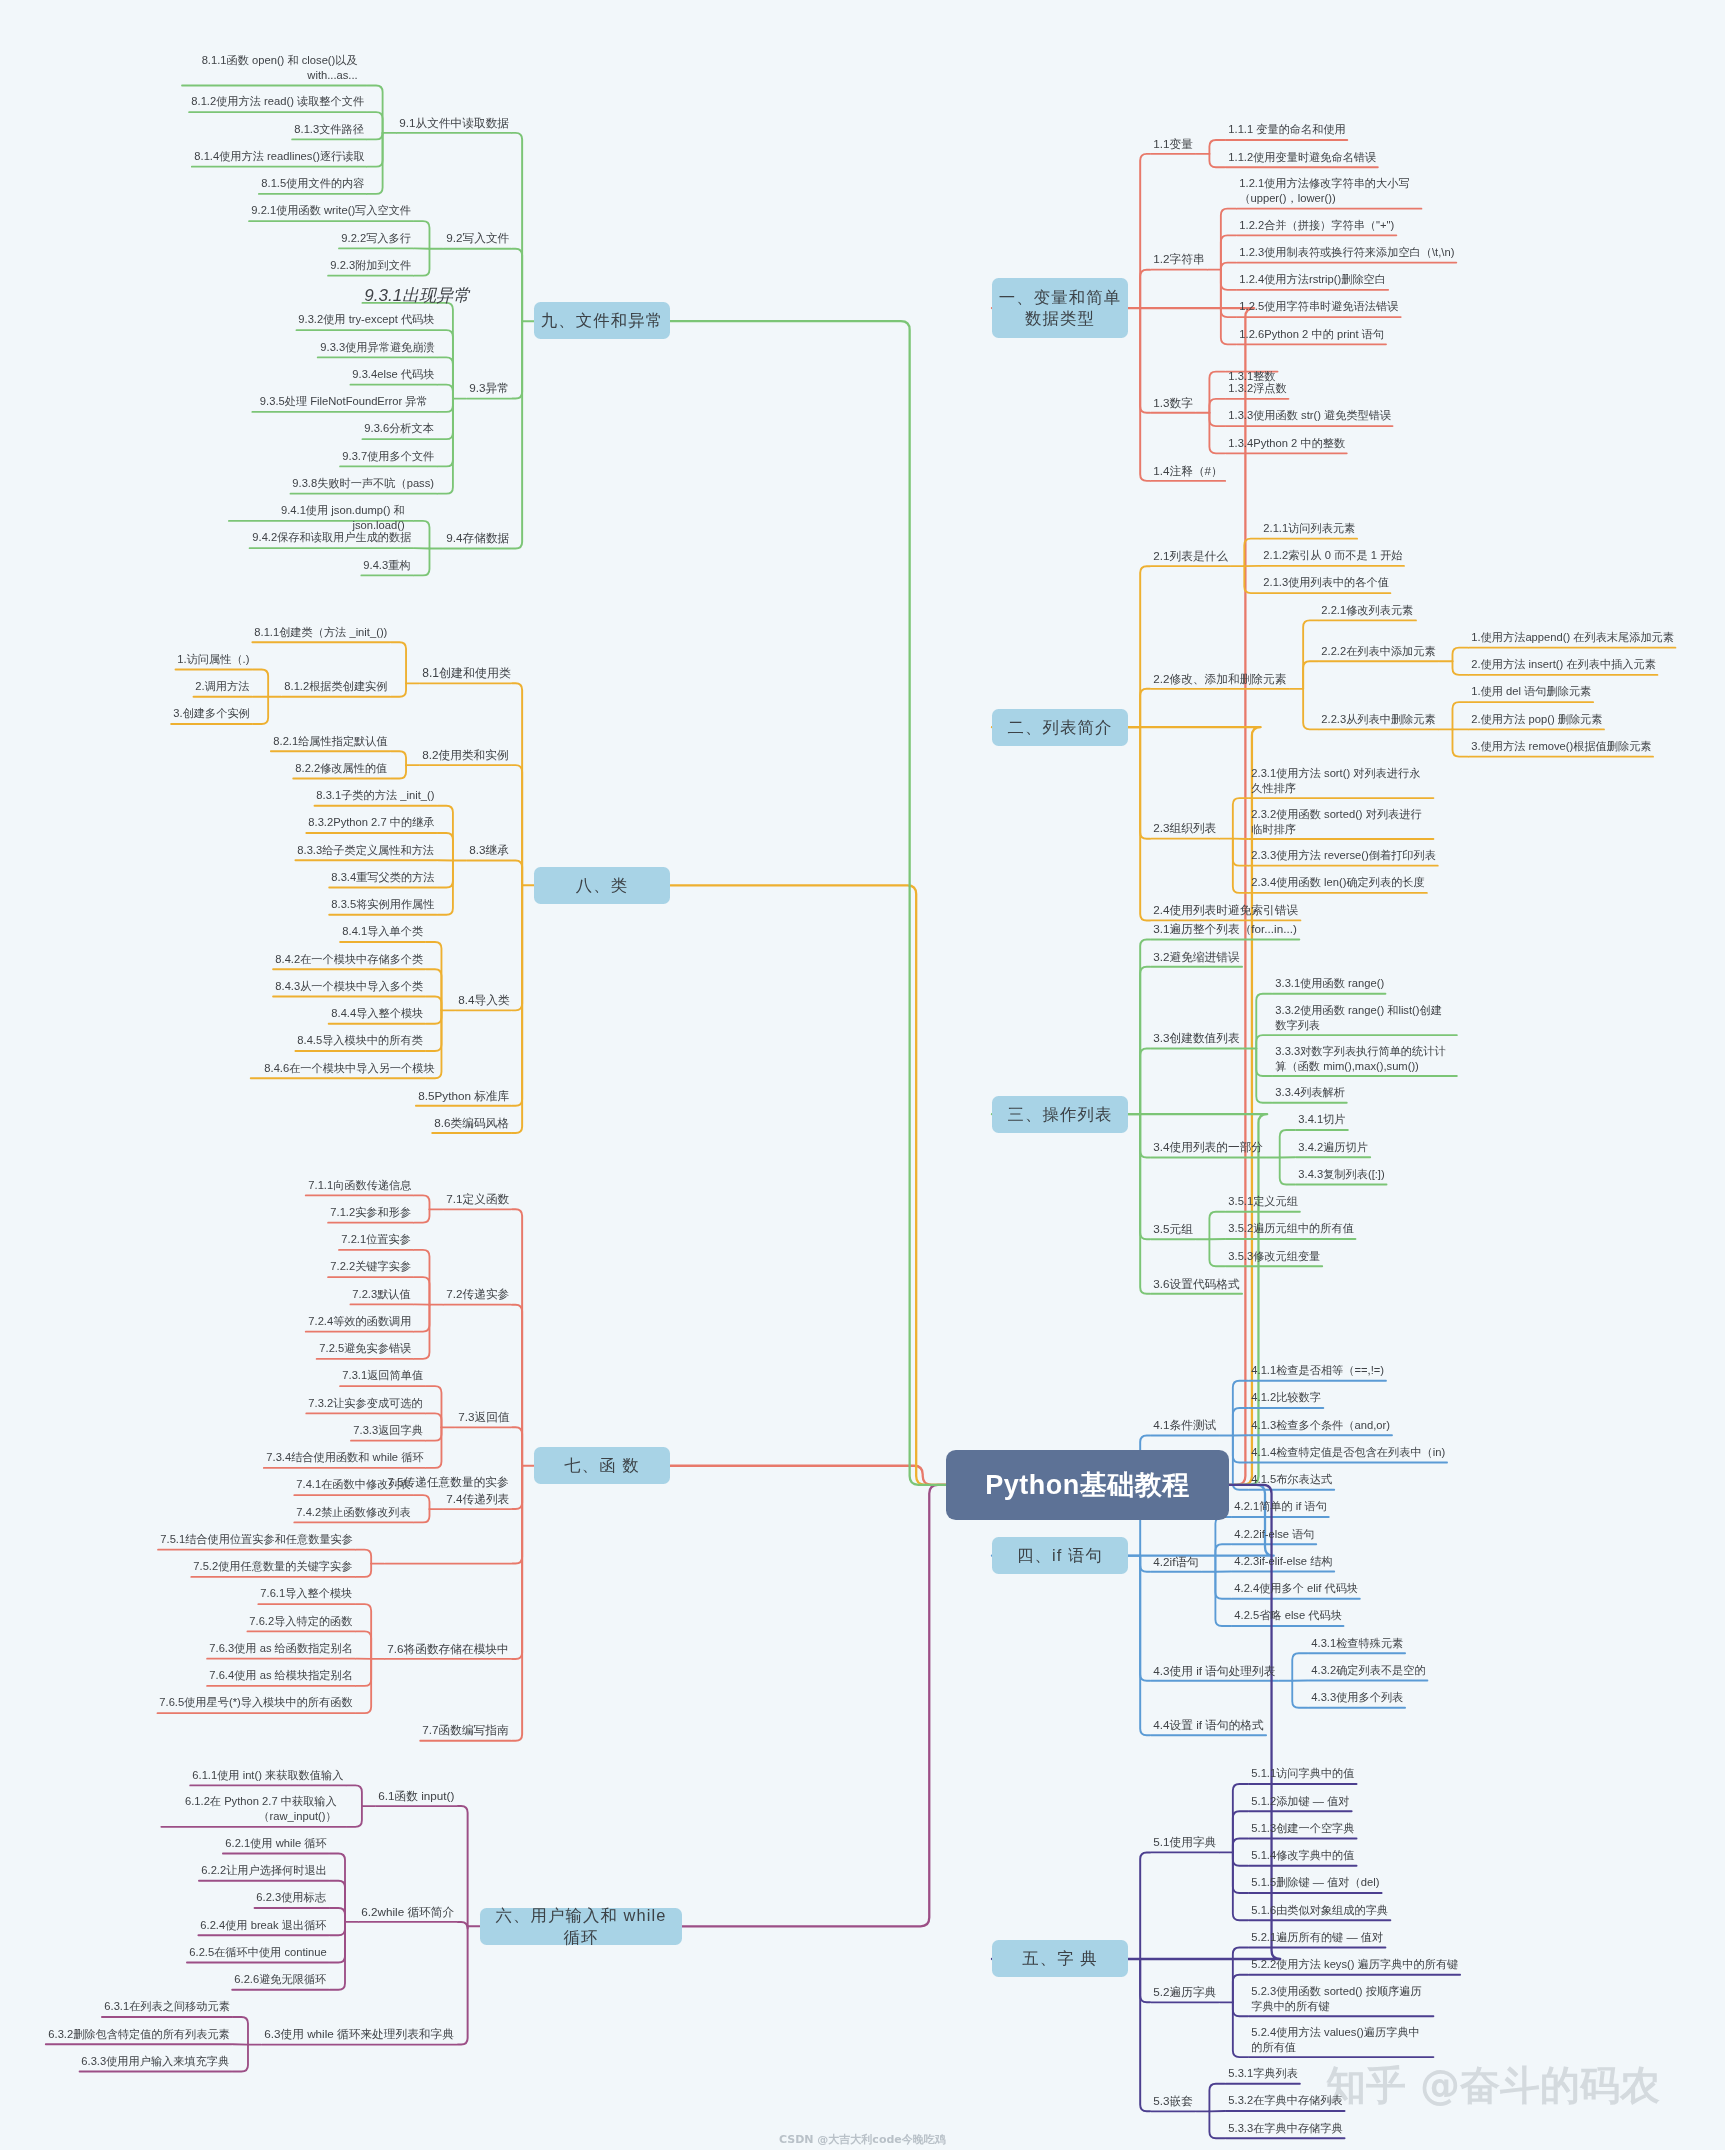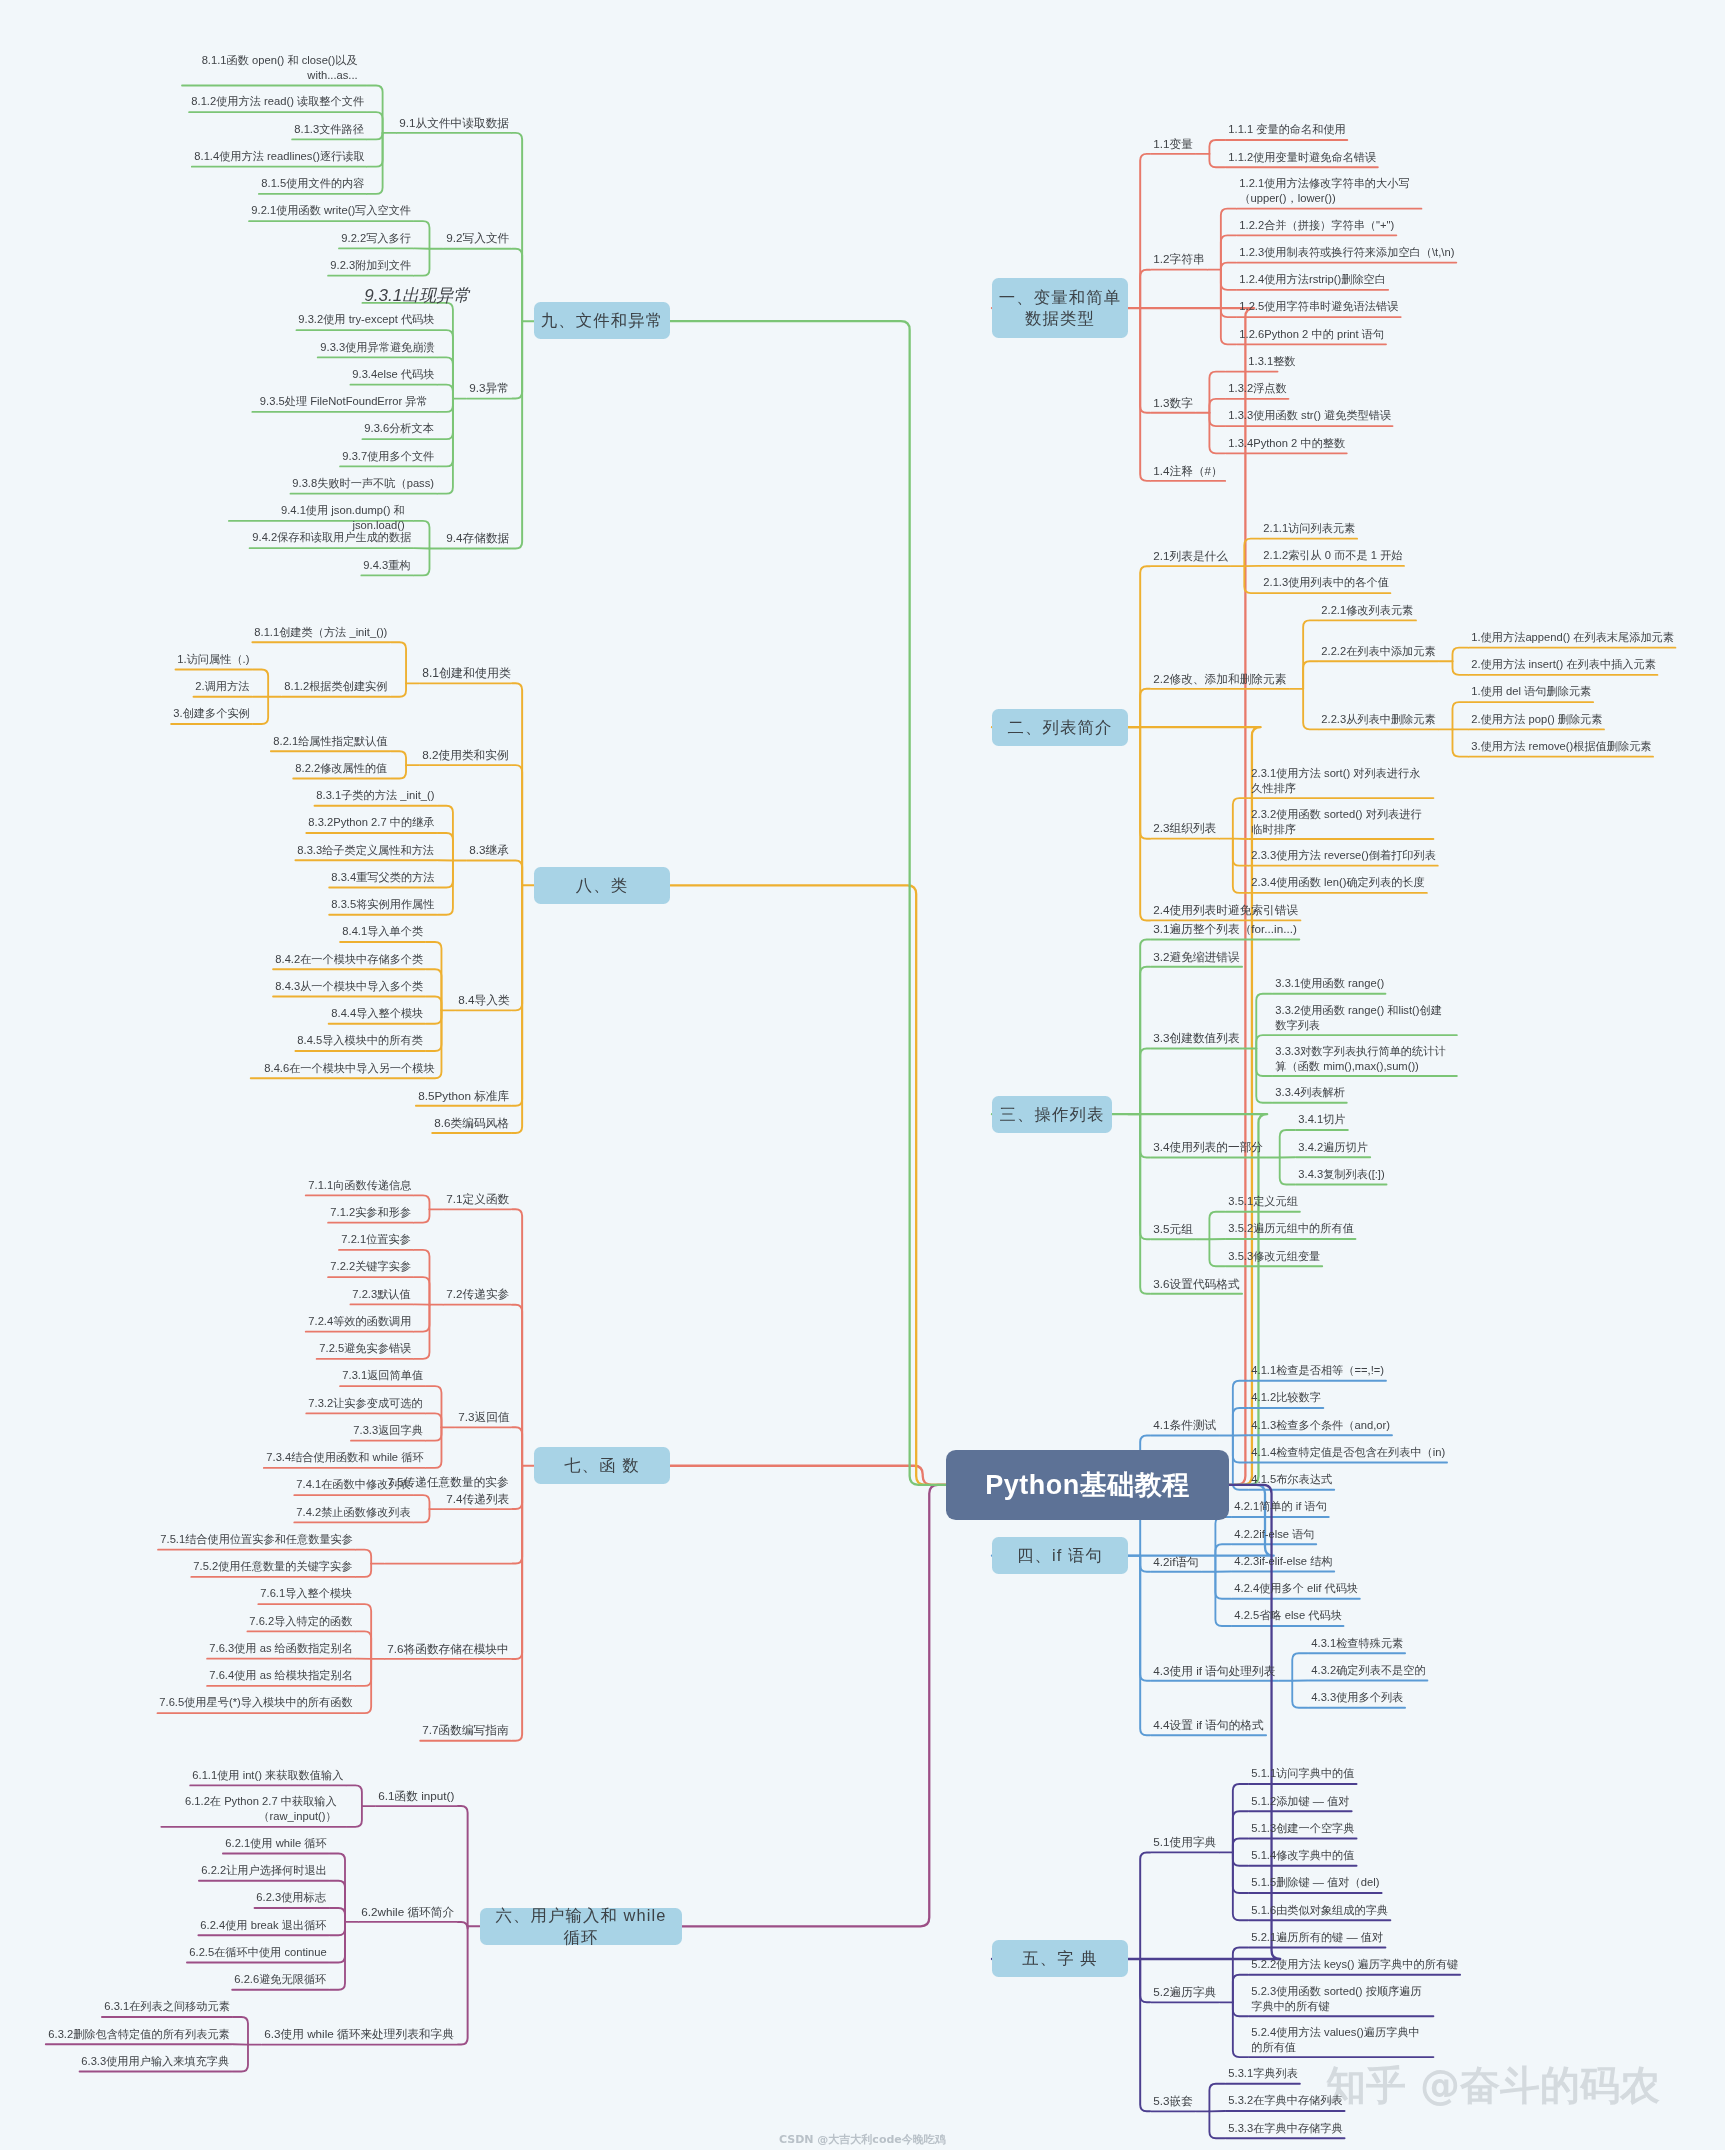--- a/index.html
+++ b/index.html
@@ -452,21 +452,21 @@
     <div class="node r leaf" style="font-size: 11.2px; left: 1225px; top: 121px;">1.1.1 变量的命名和使用</div>
     <div class="node r leaf" style="font-size: 11.2px; left: 1225px; top: 149px;">1.1.2使用变量时避免命名错误</div>
     <div class="node r mid" style="font-size: 11.7px; left: 1150px; top: 250px;">1.2字符串</div>
     <div class="node r wrap leaf" style="font-size: 11.2px; width: 180px; left: 1236px; top: 175px;">1.2.1使用方法修改字符串的大小写（upper()，lower())</div>
     <div class="node r leaf" style="font-size: 11.2px; left: 1236px; top: 217px;">1.2.2合并（拼接）字符串（"+")</div>
     <div class="node r leaf" style="font-size: 11.2px; left: 1236px; top: 244px;">1.2.3使用制表符或换行符来添加空白（\t,\n)</div>
     <div class="node r leaf" style="font-size: 11.2px; left: 1236px; top: 271px;">1.2.4使用方法rstrip()删除空白</div>
     <div class="node r leaf" style="font-size: 11.2px; left: 1236px; top: 298px;">1.2.5使用字符串时避免语法错误</div>
     <div class="node r leaf" style="font-size: 11.2px; left: 1236px; top: 326px;">1.2.6Python 2 中的 print 语句</div>
     <div class="node r mid" style="font-size: 11.7px; left: 1150px; top: 394px;">1.3数字</div>
-    <div class="node r leaf" style="font-size: 11.2px; left: 1225px; top: 353px; margin-left: 20px;">1.3.1整数</div>
+    <div class="node r leaf" style="font-size: 11.2px; left: 1225px; top: 368px;">1.3.1整数</div>
     <div class="node r leaf" style="font-size: 11.2px; left: 1225px; top: 380px;">1.3.2浮点数</div>
     <div class="node r leaf" style="font-size: 11.2px; left: 1225px; top: 407px;">1.3.3使用函数 str() 避免类型错误</div>
     <div class="node r leaf" style="font-size: 11.2px; left: 1225px; top: 435px;">1.3.4Python 2 中的整数</div>
     <div class="node r mid" style="font-size: 11.7px; left: 1150px; top: 462px;">1.4注释（#）</div>
     <div class="main-topic" style="left: 992px; top: 709px; width: 136px; height: 37px; background: rgb(168, 211, 230); white-space: pre-line;">二、列表简介</div>
     <div class="node r mid" style="font-size: 11.7px; left: 1150px; top: 547px;">2.1列表是什么</div>
     <div class="node r leaf" style="font-size: 11.2px; left: 1260px; top: 520px;">2.1.1访问列表元素</div>
     <div class="node r leaf" style="font-size: 11.2px; left: 1260px; top: 547px;">2.1.2索引从 0 而不是 1 开始</div>
     <div class="node r leaf" style="font-size: 11.2px; left: 1260px; top: 574px;">2.1.3使用列表中的各个值</div>
     <div class="node r mid" style="font-size: 11.7px; left: 1150px; top: 670px;">2.2修改、添加和删除元素</div>
@@ -477,21 +477,21 @@
     <div class="node r leaf" style="font-size: 11.2px; left: 1318px; top: 711px;">2.2.3从列表中删除元素</div>
     <div class="node r leaf" style="font-size: 11.2px; left: 1468px; top: 683px;">1.使用 del 语句删除元素</div>
     <div class="node r leaf" style="font-size: 11.2px; left: 1468px; top: 711px;">2.使用方法 pop() 删除元素</div>
     <div class="node r leaf" style="font-size: 11.2px; left: 1468px; top: 738px;">3.使用方法 remove()根据值删除元素</div>
     <div class="node r mid" style="font-size: 11.7px; left: 1150px; top: 819px;">2.3组织列表</div>
     <div class="node r wrap leaf" style="font-size: 11.2px; width: 180px; left: 1248px; top: 765px;">2.3.1使用方法 sort() 对列表进行永久性排序</div>
     <div class="node r wrap leaf" style="font-size: 11.2px; width: 180px; left: 1248px; top: 806px;">2.3.2使用函数 sorted() 对列表进行临时排序</div>
     <div class="node r leaf" style="font-size: 11.2px; left: 1248px; top: 847px;">2.3.3使用方法 reverse()倒着打印列表</div>
     <div class="node r leaf" style="font-size: 11.2px; left: 1248px; top: 874px;">2.3.4使用函数 len()确定列表的长度</div>
     <div class="node r mid" style="font-size: 11.7px; left: 1150px; top: 901px;">2.4使用列表时避免索引错误</div>
-    <div class="main-topic" style="left: 992px; top: 1096px; width: 120px; height: 37px; background: rgb(168, 211, 230); white-space: pre-line;">三、操作列表</div>
+    <div class="main-topic" style="left: 992px; top: 1096px; width: 136px; height: 37px; background: rgb(168, 211, 230); white-space: pre-line;">三、操作列表</div>
     <div class="node r mid" style="font-size: 11.7px; left: 1150px; top: 920px;">3.1遍历整个列表（for...in...)</div>
     <div class="node r mid" style="font-size: 11.7px; left: 1150px; top: 948px;">3.2避免缩进错误</div>
     <div class="node r mid" style="font-size: 11.7px; left: 1150px; top: 1029px;">3.3创建数值列表</div>
     <div class="node r leaf" style="font-size: 11.2px; left: 1272px; top: 975px; text-align: center;">3.3.1使用函数 range()</div>
     <div class="node r wrap leaf" style="font-size: 11.2px; width: 180px; left: 1272px; top: 1002px;">3.3.2使用函数 range() 和list()创建数字列表</div>
     <div class="node r wrap leaf" style="font-size: 11.2px; width: 180px; left: 1272px; top: 1043px;">3.3.3对数字列表执行简单的统计计算（函数 mim(),max(),sum())</div>
     <div class="node r leaf" style="font-size: 11.2px; left: 1272px; top: 1084px;">3.3.4列表解析</div>
     <div class="node r mid" style="font-size: 11.7px; left: 1150px; top: 1138px;">3.4使用列表的一部分</div>
     <div class="node r leaf" style="font-size: 11.2px; left: 1295px; top: 1111px;">3.4.1切片</div>
     <div class="node r leaf" style="font-size: 11.2px; left: 1295px; top: 1139px;">3.4.2遍历切片</div>

